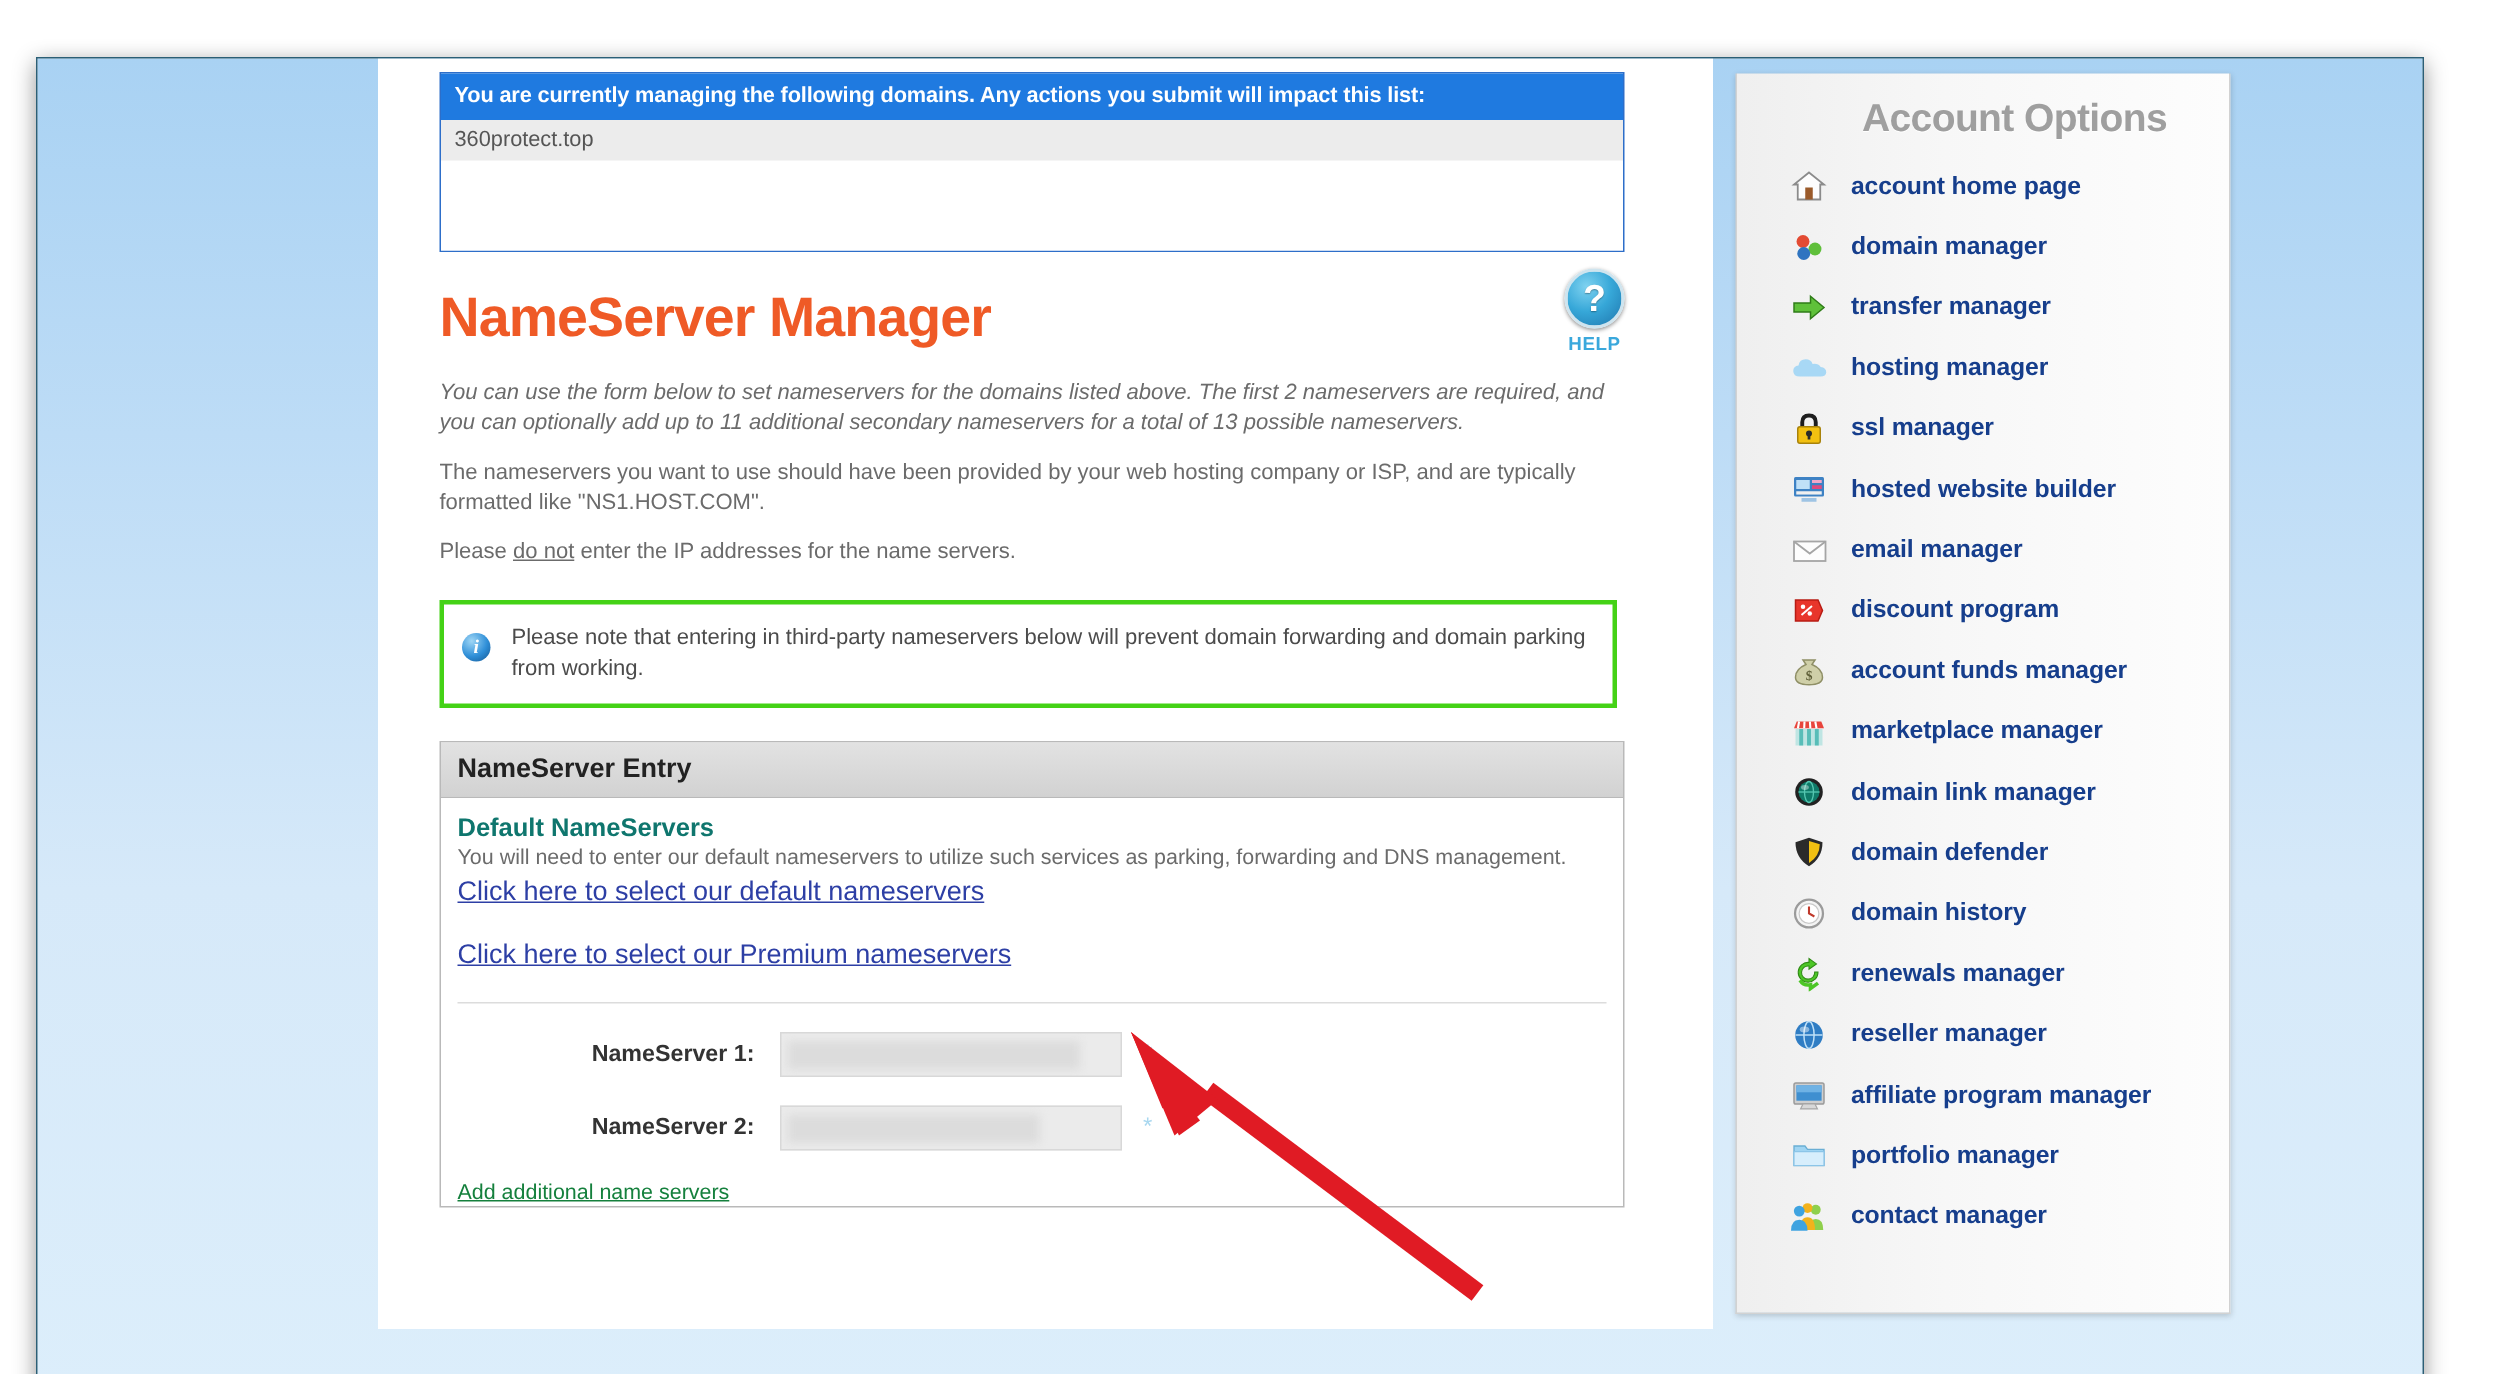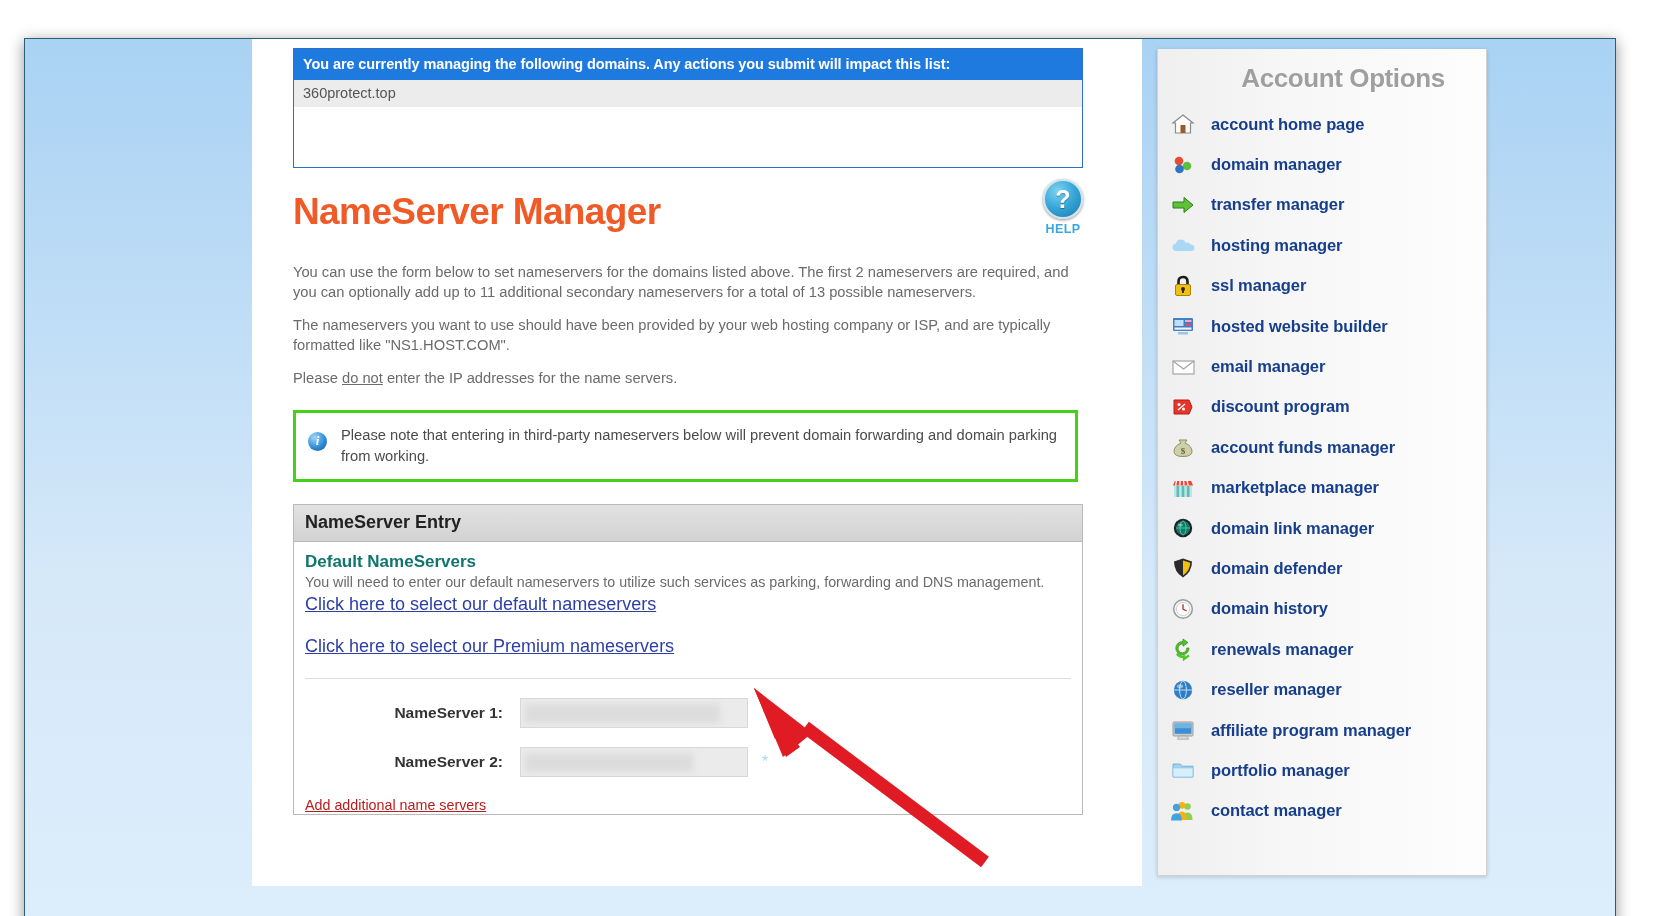--- a/index.html
+++ b/index.html
@@ -117,21 +117,21 @@
   }
 
   
   .body-para {
     color: #6b6b6b;
     font-size: 14.7px;
     line-height: 20px;
     margin-top: 13px;
     width: 790px;
   }
-  .body-para.first { margin-top: 12px; }
+  .body-para.first { margin-top: 2px; font-style: italic; }
   .u { text-decoration: underline; }
 
   
   .notice-box {
     margin-top: 22px;
     width: 785px;
     border: 3px solid #44d216;
     background: #ffffff;
     display: flex;
     align-items: flex-start;
@@ -237,21 +237,21 @@
     color: #a9d8f0;
     font-size: 16px;
     margin-left: 14px;
     line-height: 14px;
   }
 
   .ns-add-link {
     display: inline-block;
     margin-top: 20px;
     margin-left: 0px;
-    color: #b91c1c;
+    color: #15803d;
     font-size: 14.3px;
     text-decoration: underline;
     cursor: pointer;
   }
 
   .submit-wrap { margin-top: 34px; padding-bottom: 30px; padding-left: 219px; }
   .submit-btn {
     display: inline-block;
     border: 0;
     width: 97px;
@@ -288,21 +288,21 @@
     text-align: center;
     letter-spacing: -0.4px;
     text-shadow: 0 1px 0 #ffffff;
     margin-bottom: 10px;
     padding-left: 42px;
   }
   .side-item {
     display: flex;
     align-items: center;
     height: 40.4px;
-    padding-left: 12px;
+    padding-left: 35px;
     cursor: pointer;
   }
   .side-icon {
     flex: 0 0 auto;
     width: 26px;
     height: 26px;
     margin-right: 15px;
     display: flex;
     align-items: center;
     justify-content: center;

